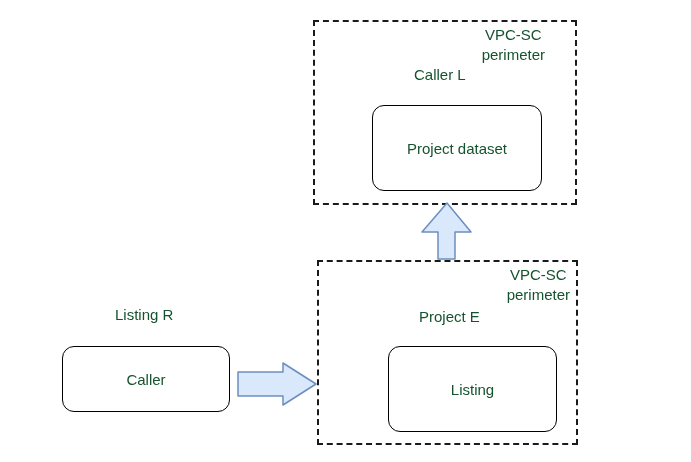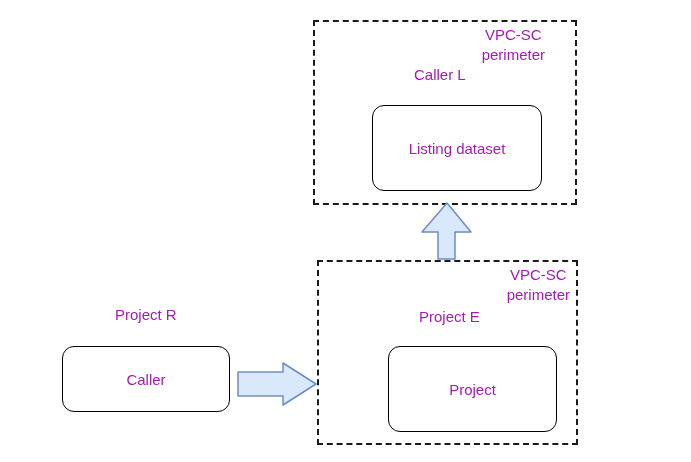--- a/index.html
+++ b/index.html
@@ -6,21 +6,21 @@
     margin: 0;
     padding: 0;
     background: #ffffff;
   }
   .canvas {
     position: relative;
     width: 691px;
     height: 462px;
     background: #ffffff;
     font-family: "Liberation Sans", "DejaVu Sans", sans-serif;
-    color: #a21caf;
+    color: #14532d;
     overflow: hidden;
   }
   .perimeter-box {
     position: absolute;
     border: 2px dashed #1a1a1a;
     background: transparent;
     box-sizing: border-box;
   }
   .perimeter-top {
     left: 313px; top: 20px;
@@ -74,36 +74,36 @@
 
 <div class="canvas">
 
   <div class="perimeter-box perimeter-top">
     <div class="vpc-label vpc-label-top">
       <div>VPC-SC</div>
       <div>perimeter</div>
     </div>
     <div class="project-label project-label-top">Caller L</div>
     <div class="node node-linked">
-      <span>Listing dataset</span>
+      <span>Project dataset</span>
     </div>
   </div>
 
   <div class="perimeter-box perimeter-bottom">
     <div class="vpc-label vpc-label-bottom">
       <div>VPC-SC</div>
       <div>perimeter</div>
     </div>
     <div class="project-label project-label-bottom">Project E</div>
     <div class="node node-listing">
-      <span>Project</span>
+      <span>Listing</span>
     </div>
   </div>
 
-  <div class="project-label project-label-caller">Project R</div>
+  <div class="project-label project-label-caller">Listing R</div>
   <div class="node node-caller">
     <span>Caller</span>
   </div>
 
   <svg class="arrow-svg arrow-horizontal" width="81" height="44" viewBox="0 0 81 44">
     <polygon points="1,10 46,10 46,1 79,22 46,43 46,34 1,34" stroke-width="1.5" stroke-linejoin="round" fill="#dae8fc"></polygon>
     <polygon points="1,10 46,10 46,1 79,22 46,43 46,34 1,34" fill="none" stroke-width="1.5" stroke-linejoin="round" stroke="#6c8ebf"></polygon>
   </svg>
 
   <svg class="arrow-svg arrow-vertical" width="52" height="58" viewBox="0 0 52 58">

